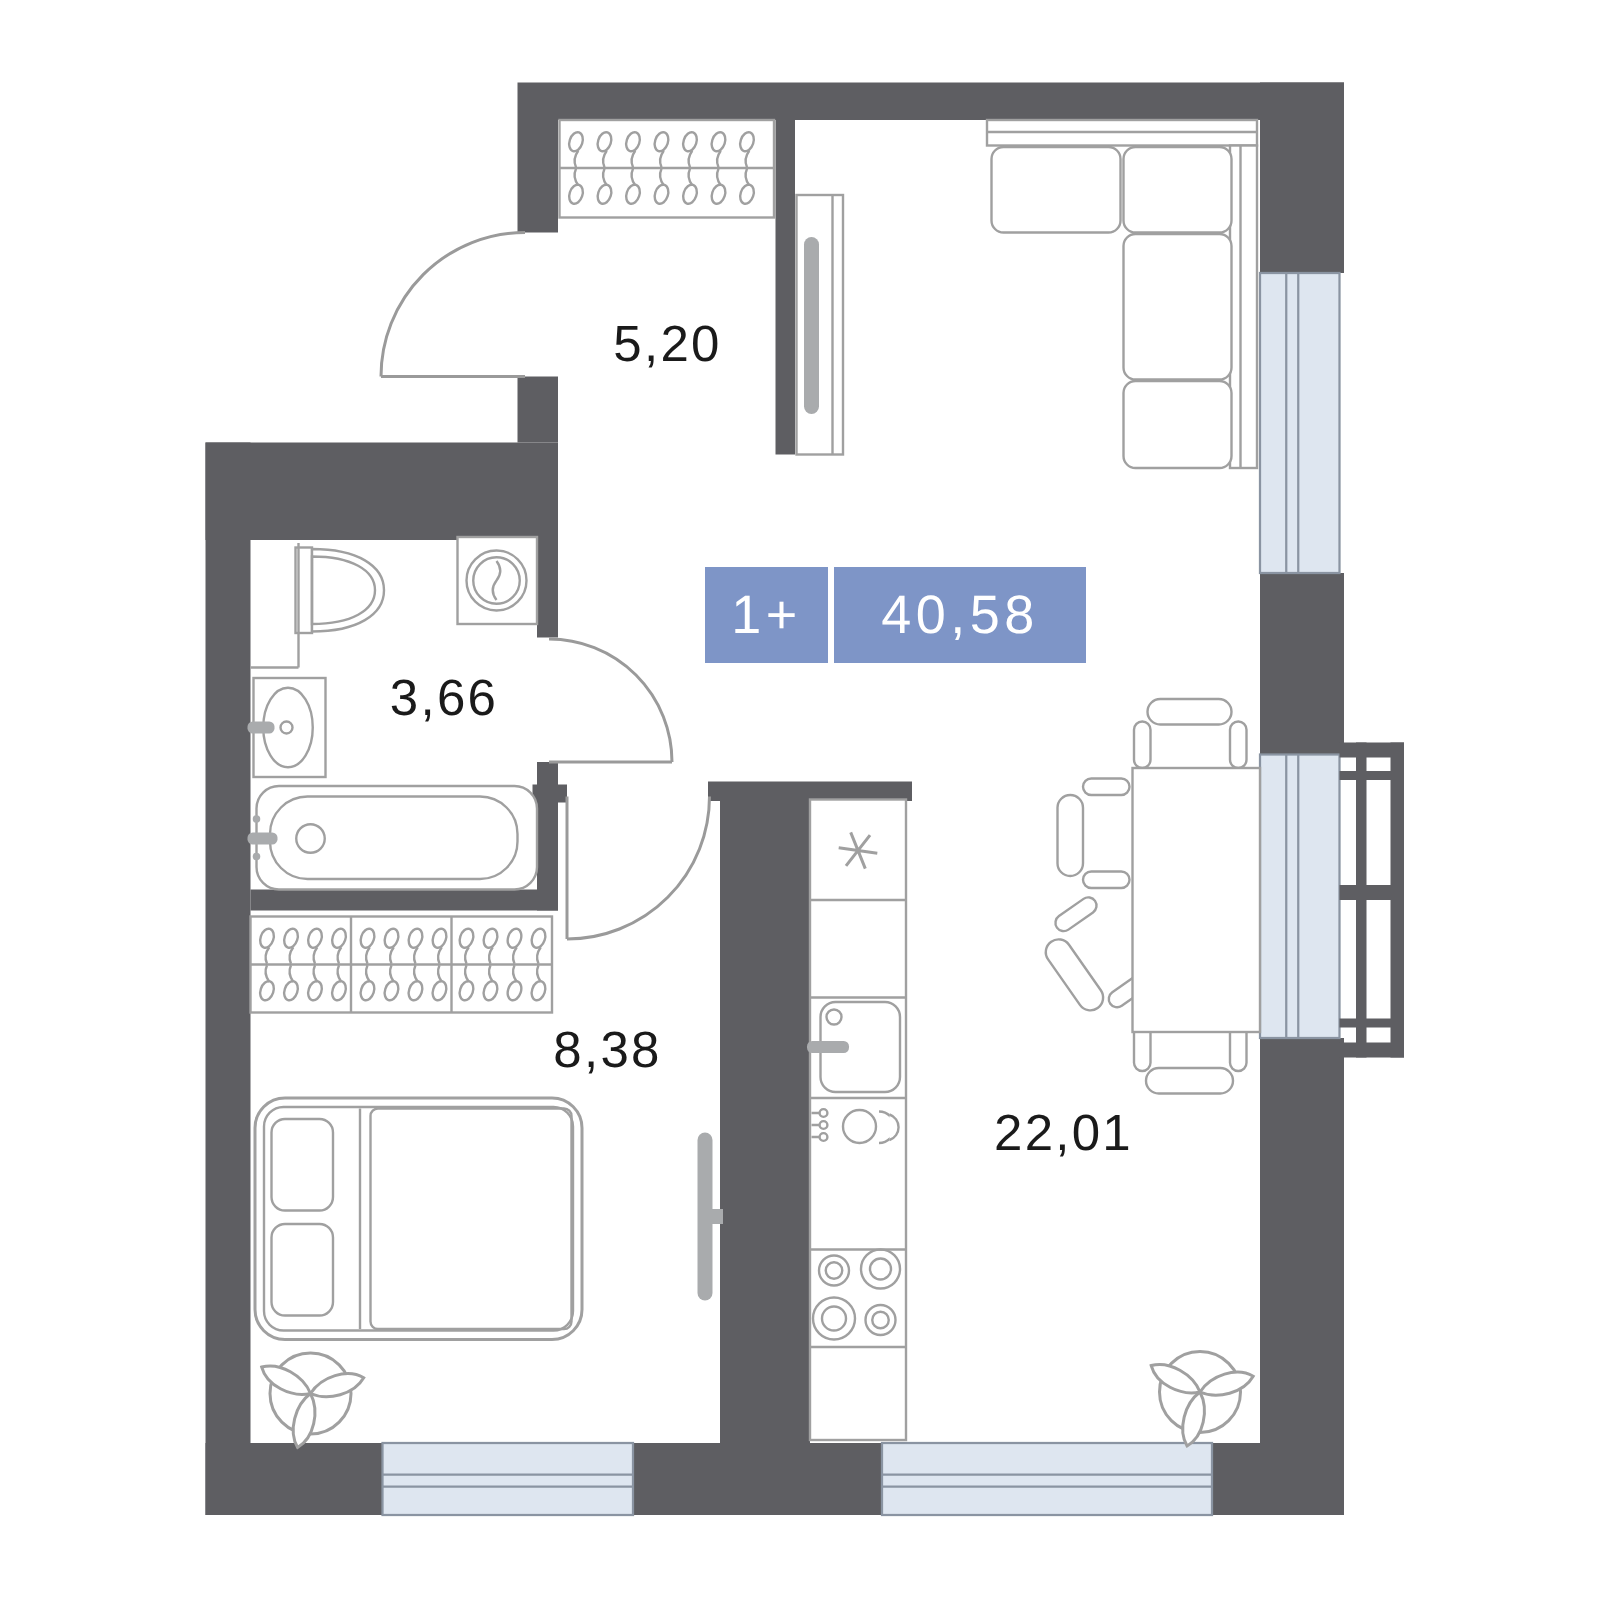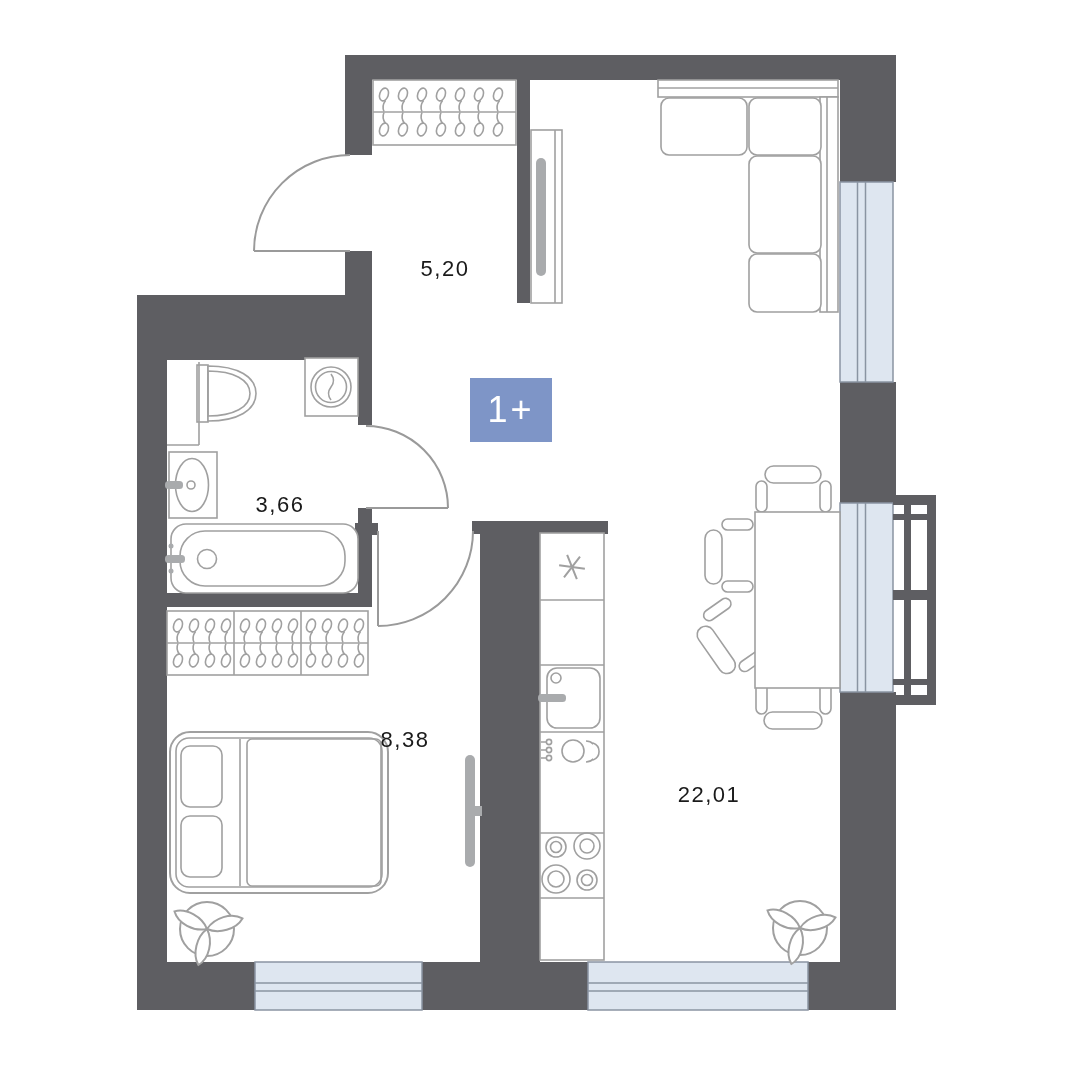--- a/index.html
+++ b/index.html
@@ -14,21 +14,21 @@
   .wl{fill:var(--wall);}
   .fw{fill:#fff;stroke:var(--line);stroke-width:2;}
   .fw15{fill:#fff;stroke:var(--line);stroke-width:1.6;}
   .ln{fill:none;stroke:var(--line);stroke-width:2;}
   .ln15{fill:none;stroke:var(--line);stroke-width:1.6;}
   .gf{fill:var(--gray_fill);stroke:none;}
   .dr{fill:none;stroke:var(--door_line);stroke-width:2;}
   .wn{fill:var(--window_fill);stroke:var(--window_line);stroke-width:1.5;}
   .wnl{stroke:var(--window_line);stroke-width:1.5;}
   .room-label{position:absolute;transform:translate(-50%,-50%);color:var(--label_text);
-    font-size:22px;font-weight:500;letter-spacing:1.5px;white-space:nowrap;margin-top:39px;}
+    font-size:34px;font-weight:500;letter-spacing:1.5px;white-space:nowrap;}
   .badge{position:absolute;left:470px;top:378px;display:flex;gap:4px;}
   .badge .bx{background:var(--badge_bg);color:var(--badge_text);height:64px;
     display:flex;align-items:center;justify-content:center;
     font-size:36px;font-weight:500;letter-spacing:3px;}
   .badge .bx.rooms{width:82px;}
   .badge .bx.area{width:168px;}
 </style>
 </head>
 <body>
 
@@ -264,20 +264,21 @@
         <rect class="fw15" x="820" y="682" width="11" height="32" rx="5.5"></rect>
         <rect class="fw15" x="764" y="712" width="58" height="17" rx="8.5"></rect>
       </g>
       <rect class="fw15" x="755" y="512" width="85" height="176"></rect>
     </g>
     <use href="#plant" x="800" y="928"></use>
   </g>
 </svg>
 
 <div class="room-label" style="left:445px;top:230px;">5,20</div>
-<div class="room-label" style="left:280px;top:466px;">3,66</div>
+<div class="room-label" style="left:296px;top:466px;">3,66</div>
 <div class="room-label" style="left:405px;top:701px;">8,38</div>
 <div class="room-label" style="left:709px;top:756px;">22,01</div>
 
 <div class="badge">
   <div class="bx rooms">1+</div>
+  <div class="bx area">40,58</div>
 </div>
 </div>
 
 </body></html>

